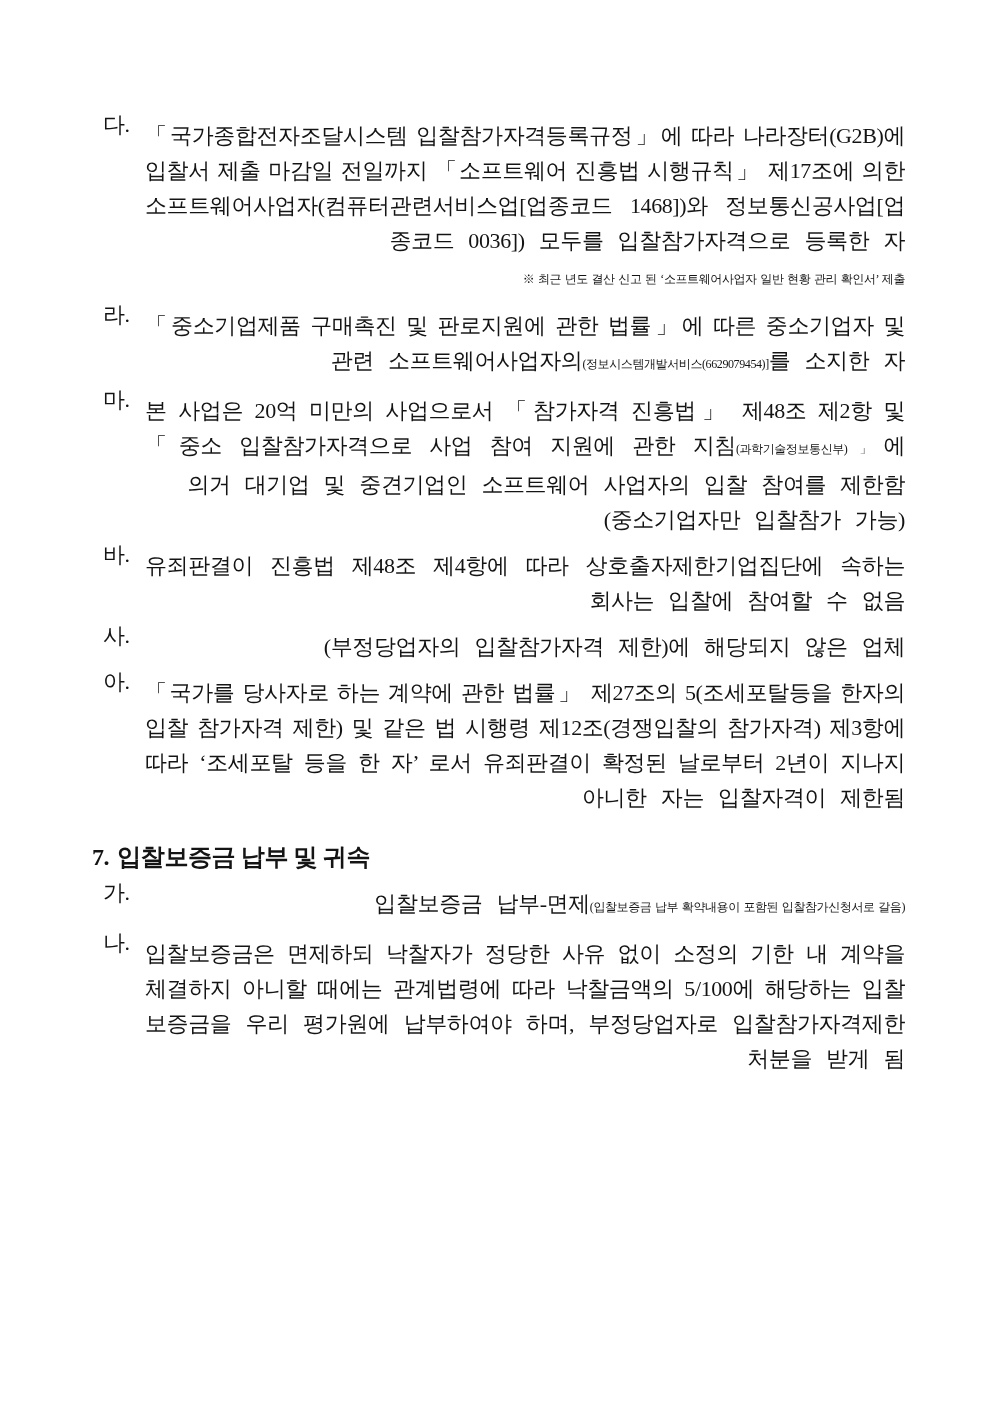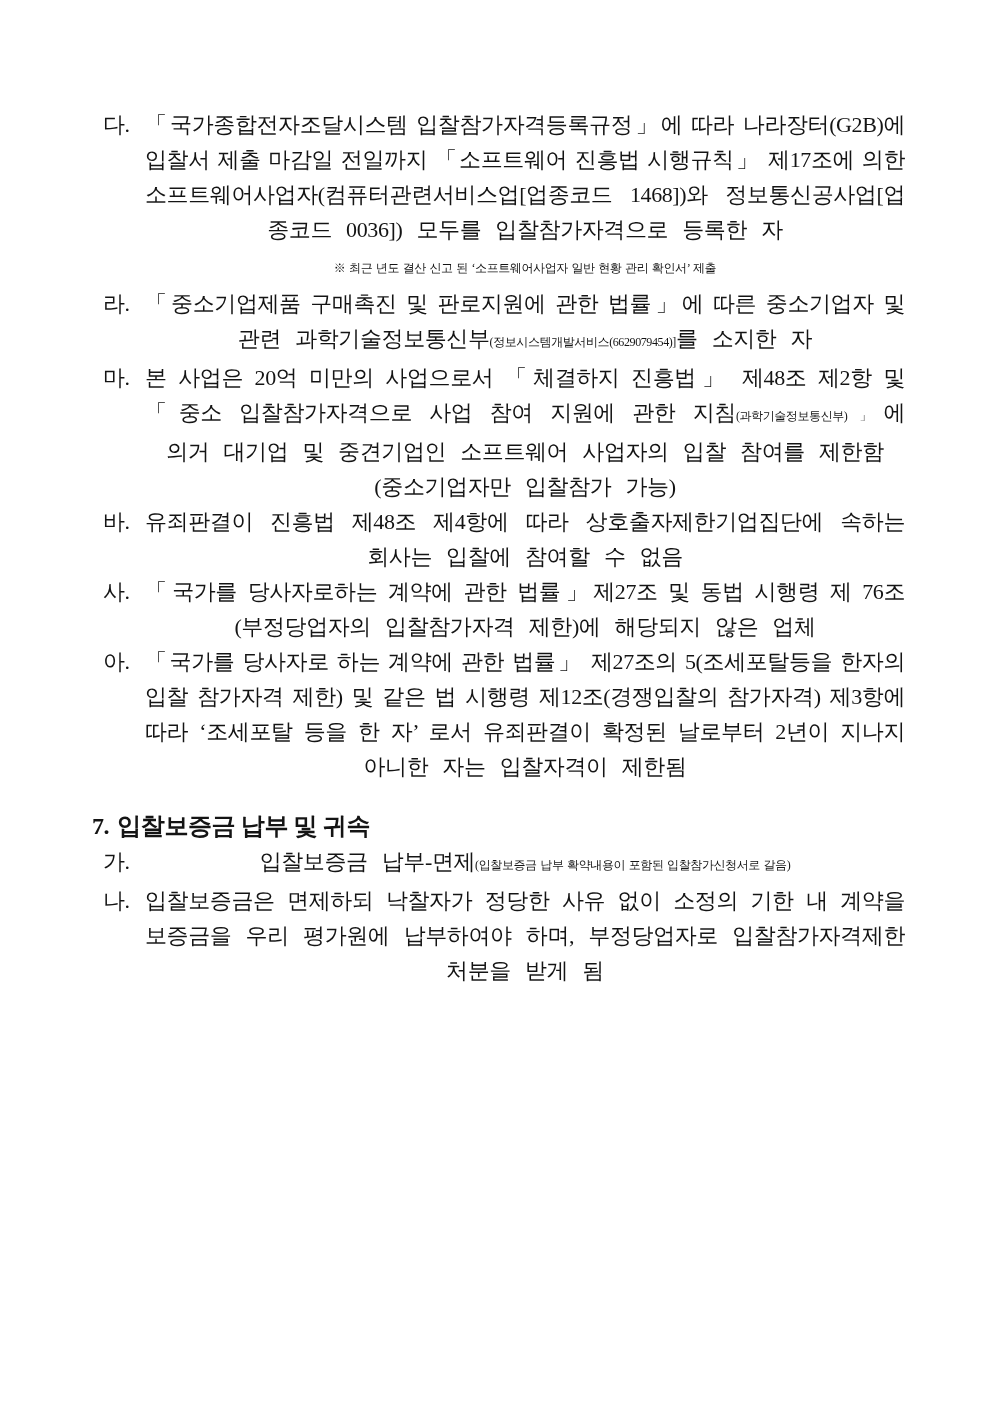--- a/index.html
+++ b/index.html
@@ -28,27 +28,28 @@
   .item-label {
     flex: 0 0 42px;
     width: 42px;
     font-size: 22px;
     line-height: 35px;
     letter-spacing: -0.4px;
   }
   .item-content {
     flex: 1 1 auto;
     min-width: 0;
+    margin-top: 11px;
   }
   .line {
     font-size: 22px;
     line-height: 35px;
     letter-spacing: -0.4px;
     word-spacing: 9px;      
-    text-align: center;
+    text-align: right;
   }
   .line.just {
     word-spacing: 0px;      
     text-align: justify;
     text-align-last: justify;
   }
   .sm {
     font-size: 12px;
     word-spacing: 1px;
   }
@@ -75,43 +76,42 @@
           <div class="line just"><span>입찰서 제출 마감일 전일까지 「소프트웨어 진흥법 시행규칙」 제17조에 의한</span></div>
           <div class="line just"><span>소프트웨어사업자(컴퓨터관련서비스업[업종코드 1468])와 정보통신공사업[업</span></div>
           <div class="line"><span>종코드 0036]) 모두를 입찰참가자격으로 등록한 자</span></div>
           <div class="line"><span class="sm">※ 최근 년도 결산 신고 된 ‘소프트웨어사업자 일반 현황 관리 확인서’ 제출</span></div>
         </div>
       </div>
       <div class="list-item">
         <div class="item-label">라.</div>
         <div class="item-content">
           <div class="line just"><span>「중소기업제품 구매촉진 및 판로지원에 관한 법률」에 따른 중소기업자 및</span></div>
-          <div class="line"><span>관련 과학기술정보통신부</span><span class="sm">(정보시스템개발서비스(6629079454)]</span><span>를 소지한 자</span></div>
+          <div class="line"><span>관련 소프트웨어사업자의</span><span class="sm">(정보시스템개발서비스(6629079454)]</span><span>를 소지한 자</span></div>
         </div>
       </div>
       <div class="list-item">
         <div class="item-label">마.</div>
         <div class="item-content">
-          <div class="line just"><span>본 사업은 20억 미만의 사업으로서 「체결하지 진흥법」 제48조 제2항 및</span></div>
+          <div class="line just"><span>본 사업은 20억 미만의 사업으로서 「참가자격 진흥법」 제48조 제2항 및</span></div>
           <div class="line just"><span>「중소 입찰참가자격으로 사업 참여 지원에 관한 지침</span><span class="sm">(과학기술정보통신부)」</span><span>에</span></div>
           <div class="line"><span>의거 대기업 및 중견기업인 소프트웨어 사업자의 입찰 참여를 제한함</span></div>
           <div class="line"><span>(중소기업자만 입찰참가 가능)</span></div>
         </div>
       </div>
       <div class="list-item">
         <div class="item-label">바.</div>
         <div class="item-content">
           <div class="line just"><span>유죄판결이 진흥법 제48조 제4항에 따라 상호출자제한기업집단에 속하는</span></div>
           <div class="line"><span>회사는 입찰에 참여할 수 없음</span></div>
         </div>
       </div>
       <div class="list-item">
         <div class="item-label">사.</div>
         <div class="item-content">
-          <div class="line just"><span>「국가를 당사자로하는 계약에 관한 법률」제27조 및 동법 시행령 제 76조</span></div>
           <div class="line"><span>(부정당업자의 입찰참가자격 제한)에 해당되지 않은 업체</span></div>
         </div>
       </div>
       <div class="list-item">
         <div class="item-label">아.</div>
         <div class="item-content">
           <div class="line just"><span>「국가를 당사자로 하는 계약에 관한 법률」 제27조의 5(조세포탈등을 한자의</span></div>
           <div class="line just"><span>입찰 참가자격 제한) 및 같은 법 시행령 제12조(경쟁입찰의 참가자격) 제3항에</span></div>
           <div class="line just"><span>따라 ‘조세포탈 등을 한 자’ 로서 유죄판결이 확정된 날로부터 2년이 지나지</span></div>
           <div class="line"><span>아니한 자는 입찰자격이 제한됨</span></div>
@@ -128,19 +128,20 @@
       <div class="list-item">
         <div class="item-label">가.</div>
         <div class="item-content">
           <div class="line"><span>입찰보증금 납부-면제</span><span class="sm">(입찰보증금 납부 확약내용이 포함된 입찰참가신청서로 갈음)</span></div>
         </div>
       </div>
       <div class="list-item">
         <div class="item-label">나.</div>
         <div class="item-content">
           <div class="line just"><span>입찰보증금은 면제하되 낙찰자가 정당한 사유 없이 소정의 기한 내 계약을</span></div>
+          <div class="line just"><span>체결하지 아니할 때에는 관계법령에 따라 낙찰금액의 5/100에 해당하는 입찰</span></div>
           <div class="line just"><span>보증금을 우리 평가원에 납부하여야 하며, 부정당업자로 입찰참가자격제한</span></div>
           <div class="line"><span>처분을 받게 됨</span></div>
         </div>
       </div>
     </div>
 
 </div>
 
 </body></html>

